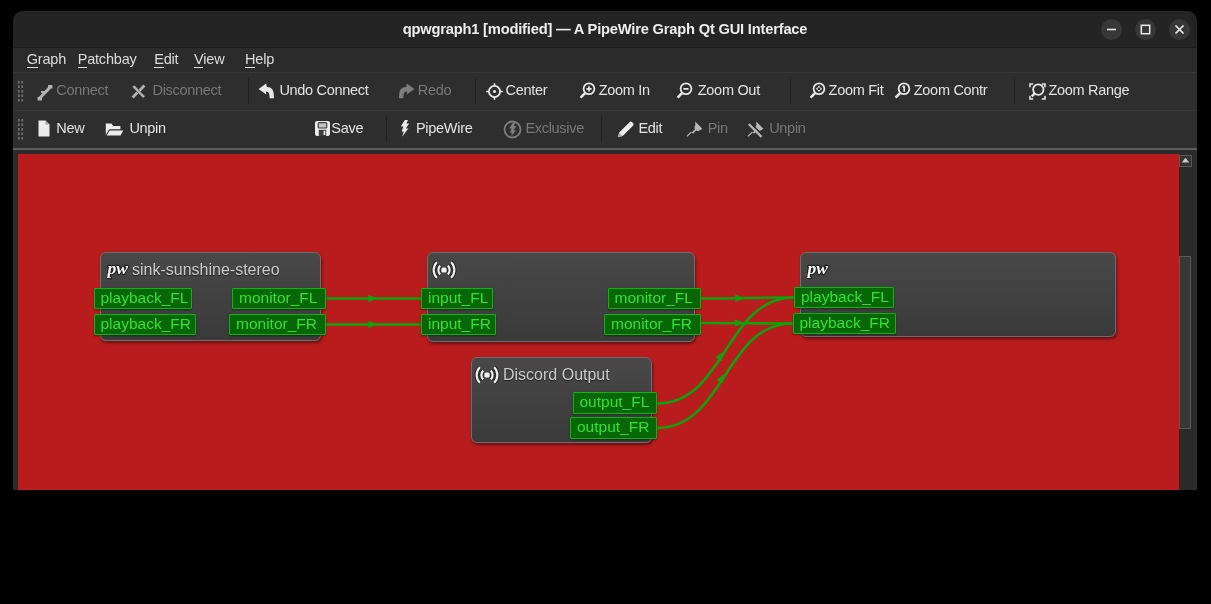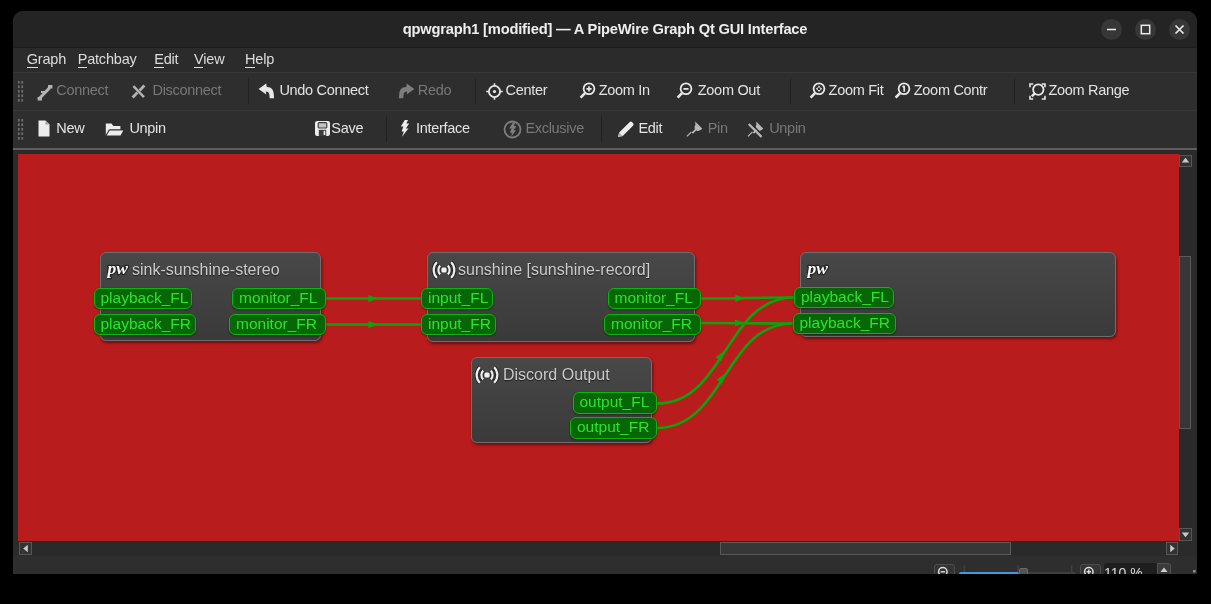--- a/index.html
+++ b/index.html
@@ -1,33 +1,33 @@
 <!DOCTYPE html>
 <html><head><meta charset="utf-8"><style>
 *{margin:0;padding:0;box-sizing:border-box}
 html,body{width:1211px;height:604px;background:#000;overflow:hidden;font-family:"Liberation Sans",sans-serif}
-#win{position:absolute;left:13px;top:11px;width:1184px;height:563px;background:#2b2b2b;border-radius:10px 10px 0 0;overflow:hidden}
+#win{position:absolute;left:13px;top:11px;width:1184px;height:479px;background:#2b2b2b;border-radius:10px 10px 0 0;overflow:hidden}
 #titlebar{position:absolute;left:0;top:0;width:100%;height:36px;background:#242424}
 #title{position:absolute;left:0;top:0;width:100%;height:36px;line-height:37px;text-align:center;color:#eeeeee;font-size:14.7px;letter-spacing:-0.2px;font-weight:bold}
 .wbtn{position:absolute;top:8px;width:21px;height:21px;border-radius:50%;background:#373737}
 #menubar{position:absolute;left:0;top:36px;width:100%;height:24.5px;background:#2b2b2b;border-top:1px solid #1c1c1c}
 .mi{position:absolute;top:0;height:24px;line-height:23px;color:#dddddd;font-size:14.5px;letter-spacing:-0.2px}
 .mi u{text-decoration:none;border-bottom:1px solid #ddd}
 #tb1{position:absolute;left:0;top:60.5px;width:100%;height:38px;background:#2e2e2e}
 #tb2{position:absolute;left:0;top:98.5px;width:100%;height:38.8px;background:#2e2e2e}
 #tbline{position:absolute;left:0;top:137.3px;width:100%;height:1.5px;background:#5d5d5d}
 .ttx{position:absolute;color:#e3e3e3;font-size:14.5px;letter-spacing:-0.3px;white-space:nowrap}
 .dis{color:#787878}
 .sep{position:absolute;width:1px;height:26px;background:#424242;border-right:1px solid #222}
 .handle{position:absolute;left:4px;width:7px;height:22px;background-image:radial-gradient(circle,#6f6f6f 1px,transparent 1.3px);background-size:3.5px 4.5px}
 .icon{position:absolute}
 #canvas{position:absolute;left:5px;top:142.5px;width:1161.4px;height:388px;background:#b91c1c}
 .node{position:absolute;background:linear-gradient(#484848,#3a3a3a);border:1px solid #6e6e6e;border-radius:6px;box-shadow:1px 2px 3px rgba(0,0,0,.45)}
 .ntitle{position:absolute;font-weight:normal;font-size:16px;color:#cccccc;white-space:nowrap;text-shadow:0 1px 1px rgba(0,0,0,.6)}
-.port{position:absolute;background:#076707;border:1.5px solid #10b410;border-radius:6px;color:#2ee22e;font-size:15.5px;line-height:18px;padding-left:6px;white-space:nowrap;box-shadow:0 1px 2px rgba(0,0,0,.4)}
+.port{position:absolute;background:#076707;border:1.5px solid #10b410;border-radius:1px;color:#2ee22e;font-size:15.5px;line-height:18px;padding-left:6px;white-space:nowrap;box-shadow:0 1px 2px rgba(0,0,0,.4)}
 #vsb{position:absolute;left:1166.4px;top:142.5px;width:12.5px;height:387.8px;background:#2a2a2a}
 #hsb{position:absolute;left:5px;top:530.4px;width:1165px;height:14px;background:#2a2a2a}
 .sbtn{position:absolute;background:#333333;border:1px solid #575757;display:flex;align-items:center;justify-content:center}
 .sthumb{position:absolute;background:#373737;border:1px solid #5a5a5a}
 #corner{position:absolute;left:1165px;top:530.4px;width:14px;height:14px;background:#2b2b2b}
 #statusbar{position:absolute;left:0;top:544.8px;width:100%;height:30.5px;background:#2e2e2e}
 .zbtn{position:absolute;top:8.2px;width:20.5px;height:19px;background:#343434;border:1px solid #4e4e4e;border-radius:3px}
 #spinfield{position:absolute;left:1091px;top:7.5px;width:53px;height:20.5px;background:#1e1e1e;border-radius:3px 0 0 3px;color:#d9d9d9;font-size:14px;line-height:20px}
 #spinbtns{position:absolute;left:1144px;top:7.5px;width:13.5px;height:20.5px;background:#3a3a3a;border:1px solid #525252;border-radius:0 3px 3px 0}
 </style></head>
@@ -147,21 +147,21 @@
         <rect x="1" y="1" width="15" height="15" rx="2.2" fill="#ececec"></rect>
         <rect x="4.2" y="2.6" width="8.6" height="5.4" rx="1" fill="#c2c2c2" stroke="#3a3a3a" stroke-width="1.1"></rect>
         <rect x="4.8" y="9.8" width="7.4" height="6.2" fill="#3c3c3c"></rect>
         <rect x="9.6" y="10.8" width="1.7" height="4.2" fill="#ececec"></rect>
       </svg>
     <div class="ttx" style="left:318.3px;top:10.5px">Save</div>
     <div class="sep" style="left:372.9px;top:6px"></div>
     <svg class="icon" style="left:385.5px;top:9.5px" width="12" height="19" viewBox="0 0 12 19">
         <path d="M5.8 1 L1.8 7.6 h2.6 L2.6 12.4 h2.2 L3 17.8 L9.4 9.6 H6.8 L10.2 4.6 H7.4 L9 1 z" fill="#ececec"></path>
       </svg>
-    <div class="ttx" style="left:403px;top:10.5px">Interface</div>
+    <div class="ttx" style="left:403px;top:10.5px">PipeWire</div>
     <svg class="icon" style="left:488.6px;top:9px" width="21" height="21" viewBox="0 0 21 21">
         <circle cx="10.5" cy="10.5" r="8" fill="none" stroke="#7d7d7d" stroke-width="1.8"></circle>
         <path d="M10.8 3.8 L7.2 9.6 h2.4 L7.8 13.8 h2 L9.4 17.4 L14 11.2 H11.6 L14.4 7 h-2.6 L13.2 3.8 z" fill="#7d7d7d"></path>
       </svg>
     <div class="ttx dis" style="left:512.4px;top:10.5px">Exclusive</div>
     <div class="sep" style="left:587.7px;top:6px"></div>
     <svg class="icon" style="left:601.6px;top:9px" width="21" height="21" viewBox="0 0 21 21">
         <path d="M3 18 l1.2-4.5 L14.5 3.2 a1.8 1.8 0 0 1 2.6 0 l.9.9 a1.8 1.8 0 0 1 0 2.6 L7.7 17 z" fill="#ececec"></path>
         <path d="M3 18 l1.2-4.5 3.5 3.5 z" fill="#b0b0b0"></path>
       </svg>
@@ -217,21 +217,20 @@
             <path d="M9.2 8.6 a6.2 6.2 0 0 0 0 8.8 M16.8 8.6 a6.2 6.2 0 0 1 0 8.8"></path>
             <path d="M5.9 5.2 a11 11 0 0 0 0 15.6 M20.1 5.2 a11 11 0 0 1 0 15.6"></path>
           </g>
           <rect x="10.4" y="10.4" width="5.2" height="5.2" rx="1.6" fill="#f2f2f2"></rect>
           <g stroke="#ededed" stroke-width="2.2">
             <path d="M9.2 8.6 a6.2 6.2 0 0 0 0 8.8 M16.8 8.6 a6.2 6.2 0 0 1 0 8.8"></path>
             <path d="M5.9 5.2 a11 11 0 0 0 0 15.6 M20.1 5.2 a11 11 0 0 1 0 15.6"></path>
           </g>
         </g>
       </svg>
-    <div class="ntitle" style="left:440px;top:107px">sunshine [sunshine-record]</div>
     <div class="node" style="left:782px;top:98.5px;width:316px;height:85px"></div>
     <svg class="icon" style="left:789px;top:104px" width="24" height="22" viewBox="0 0 24 22">
         <text x="0.5" y="16" font-family="Liberation Serif" font-weight="bold" font-style="italic" font-size="17.5" fill="#fafafa" stroke="#232323" stroke-width="2.4" paint-order="stroke" stroke-linejoin="round">pw</text>
       </svg>
     <div class="node" style="left:452.5px;top:203.5px;width:181.5px;height:86px"></div>
     <svg class="icon" style="left:456px;top:208.5px" width="26" height="26" viewBox="0 0 26 26">
         <g fill="none">
           <g stroke="#252525" stroke-width="4.2">
             <path d="M9.2 8.6 a6.2 6.2 0 0 0 0 8.8 M16.8 8.6 a6.2 6.2 0 0 1 0 8.8"></path>
             <path d="M5.9 5.2 a11 11 0 0 0 0 15.6 M20.1 5.2 a11 11 0 0 1 0 15.6"></path>

